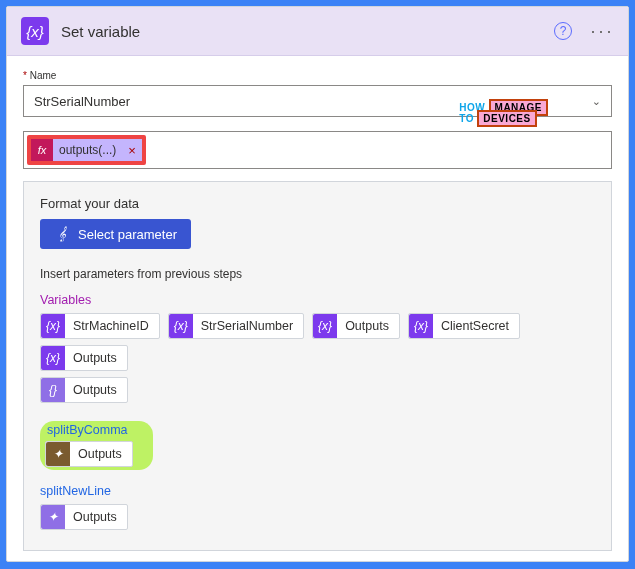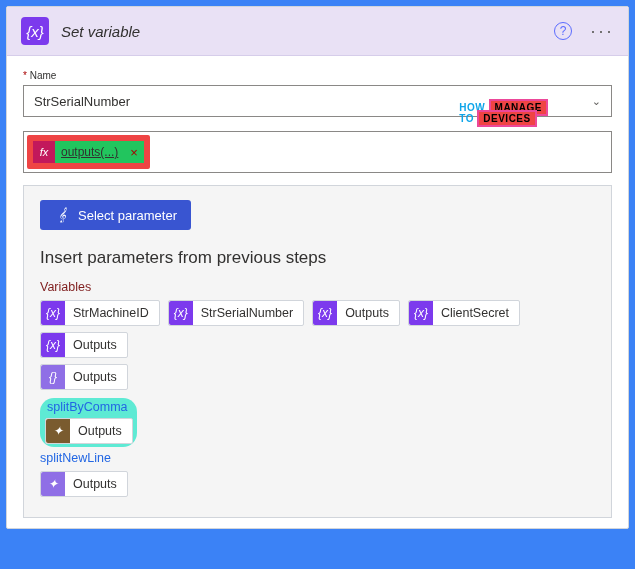--- a/index.html
+++ b/index.html
@@ -19,104 +19,104 @@
     padding: 10px 14px;
   }
   .header-icon {
     width: 28px; height: 28px;
     background: #7c3aed;
     border-radius: 4px;
     display: flex; align-items: center; justify-content: center;
     color: #fff; font-style: italic; font-size: 15px;
     margin-right: 12px;
   }
-  .header-title { flex: 1; font-size: 15px; color: #323130; font-style: italic; }
+  .header-title { flex: 1; font-size: 15px; color: #323130; }
   .help-icon {
     width: 18px; height: 18px; border: 1.5px solid #5b6cff; border-radius: 50%;
     color: #5b6cff; font-size: 12px; display: flex; align-items: center;
     justify-content: center; margin-right: 18px; cursor: pointer;
   }
   .ellipsis { color: #605e5c; font-size: 18px; letter-spacing: 2px; cursor: pointer; }
 
   .watermark {
     position: absolute;
     right: 80px; top: 46px;
     font-size: 10px; font-weight: 700; letter-spacing: 0.5px;
   }
   .watermark .how { color: #0ea5e9; }
-  .watermark .box { border: 2px solid #ec4899; padding: 1px 4px; background: #ef4444; }
+  .watermark .box { border: 2px solid #c2410c; padding: 1px 4px; background: #f9a8d4; }
 
   .body { padding: 14px 16px 10px; position: relative; }
   .field-label { font-size: 10px; color: #323130; margin-bottom: 4px; }
   .field-label::before { content: "* "; color: #a80000; }
   .select {
     border: 1px solid #8a8886; height: 32px; display: flex; align-items: center;
     padding: 0 10px; font-size: 13px; color: #323130; cursor: pointer;
     margin-bottom: 14px;
   }
   .select-text { flex: 1; }
   .select-caret { color: #605e5c; font-size: 11px; }
 
   .value-box {
     border: 1px solid #8a8886; min-height: 34px; padding: 3px;
     display: flex; align-items: center; margin-bottom: 12px;
   }
   .token {
     display: inline-flex; align-items: center;
-    background: #22c55e; border: 6px solid #ef4444;
+    background: #c4b5fd; border: 4px solid #ef4444;
     border-radius: 2px; font-size: 12px; color: #323130;
   }
   .token-icon {
     width: 22px; height: 22px; background: #c2185b;
     display: flex; align-items: center; justify-content: center;
     color: #fff; font-style: italic; font-size: 11px;
   }
-  .token-text { padding: 0 6px; text-decoration: underline; }
+  .token-text { padding: 0 6px; }
   .token-x { padding: 0 6px; color: #a80000; cursor: pointer; font-size: 13px; }
 
   .format-panel {
     border: 1px solid #d1d5db; background: #f5f5f5;
     padding: 14px 16px; margin-top: 4px;
   }
   .panel-title { font-size: 13px; color: #323130; margin-bottom: 8px; }
   .panel-hint { font-size: 12.5px; color: #2266e3; margin-bottom: 10px; }
   .select-param-btn {
     background: #3955d1; color: #fff; border: none;
     padding: 7px 14px; font-size: 13px; border-radius: 3px;
     display: inline-flex; align-items: center; gap: 8px; cursor: pointer;
     margin-bottom: 18px;
   }
   .select-param-btn .wand {
     width: 16px; height: 16px; display: inline-flex; align-items: center; justify-content: center;
     font-style: italic; font-size: 13px;
   }
 
-  .insert-title { font-size: 17px; color: #323130; margin-bottom: 12px; }
-  .group-label { font-size: 12.5px; color: #7f1d1d; margin: 8px 0 6px; }
+  .insert-title { font-size: 12px; color: #323130; margin-bottom: 12px; }
+  .group-label { font-size: 12.5px; color: #a21caf; margin: 8px 0 6px; }
   .group-label.link { color: #2266e3; }
   .param-row { display: flex; flex-wrap: wrap; gap: 8px; margin-bottom: 6px; }
   .chip {
     display: inline-flex; align-items: center;
     background: #fff; border: 1px solid #d1d5db;
     border-radius: 2px; font-size: 12.5px; color: #323130;
     cursor: pointer; padding-right: 10px;
   }
   .chip-icon {
     width: 24px; height: 24px;
     display: flex; align-items: center; justify-content: center;
     color: #fff; font-style: italic; font-size: 12px;
     margin-right: 8px; border-radius: 2px 0 0 2px;
   }
   .ci-purple { background: #7c3aed; }
   .ci-lightpurple { background: #8f6fe6; }
   .ci-brown { background: #7a5b2f; }
   .highlight {
     display: inline-block;
-    background: #5eead4; border-radius: 14px;
-    padding: 0 3px 3px 3px; margin: 2px 0;
+    background: #bef264; border-radius: 14px;
+    padding: 0 19px 3px 3px; margin: 12px 0;
   }
 </style>
 </head>
 <body>
 
 <div class="card">
 
   <div class="header">
     <div class="header-icon">{x}</div>
     <div class="header-title">Set variable</div>
@@ -141,20 +141,21 @@
 
     <div class="value-box">
       <span class="token">
         <span class="token-icon">fx</span>
         <span class="token-text">outputs(...)</span>
         <span class="token-x">×</span>
       </span>
     </div>
 
     <div class="format-panel">
+      <div class="panel-title">Format your data</div>
       <button class="select-param-btn">
         <span class="wand">𝄞</span>
         <span>Select parameter</span>
       </button>
 
       <div class="insert-title">Insert parameters from previous steps</div>
 
       <div class="group-label">Variables</div>
       <div class="param-row">
         <span class="chip">

